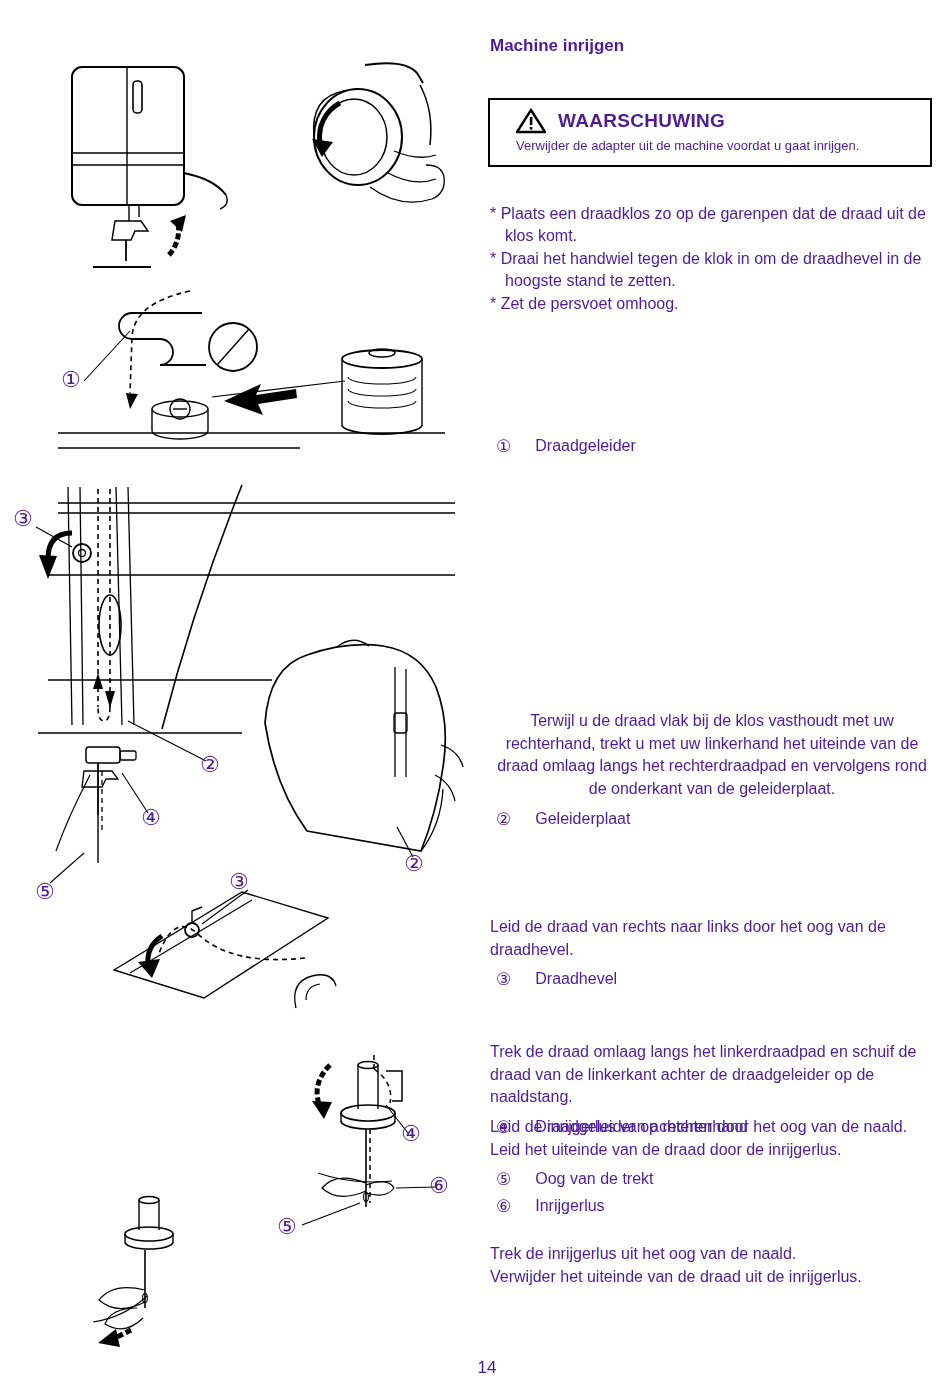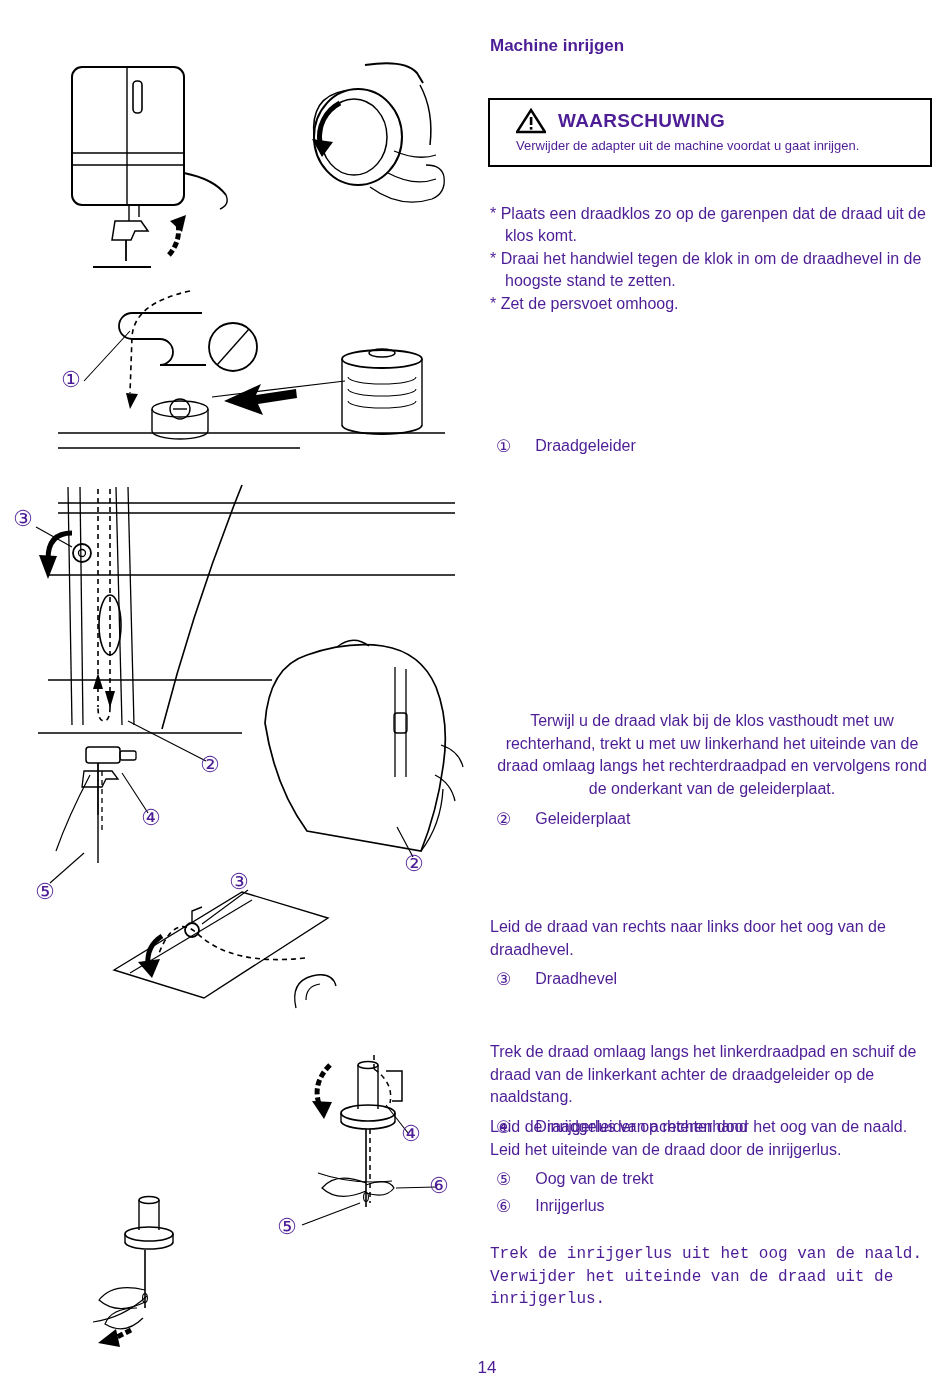--- a/index.html
+++ b/index.html
@@ -89,21 +89,21 @@
     <div class="callout-row">
       <span class="callout-num">⑤</span>
       <span>Oog van de trekt</span>
     </div>
     <div class="callout-row" style="margin-top:2px;">
       <span class="callout-num">⑥</span>
       <span>Inrijgerlus</span>
     </div>
   </div>
 
-  <div class="abs" style="left:490px; top:1243px;font-family:Liberation Mono, monospace;">
+  <div class="abs" style="left:490px; top:1243px;">
     <div class="step-text">Trek de inrijgerlus uit het oog van de naald.
 Verwijder het uiteinde van de draad uit de inrijgerlus.</div>
   </div>
 
   <div class="page-num" style="top:1358px;padding-left:24px;">14</div>
 
   <div class="fig" style="left:55px; top:55px; width:180px; height:230px;">
     <svg viewBox="0 0 180 230">
       <g stroke="#000" fill="none" stroke-width="1.4">
         <rect x="17" y="12" width="112" height="138" rx="10" stroke-width="2"></rect>

